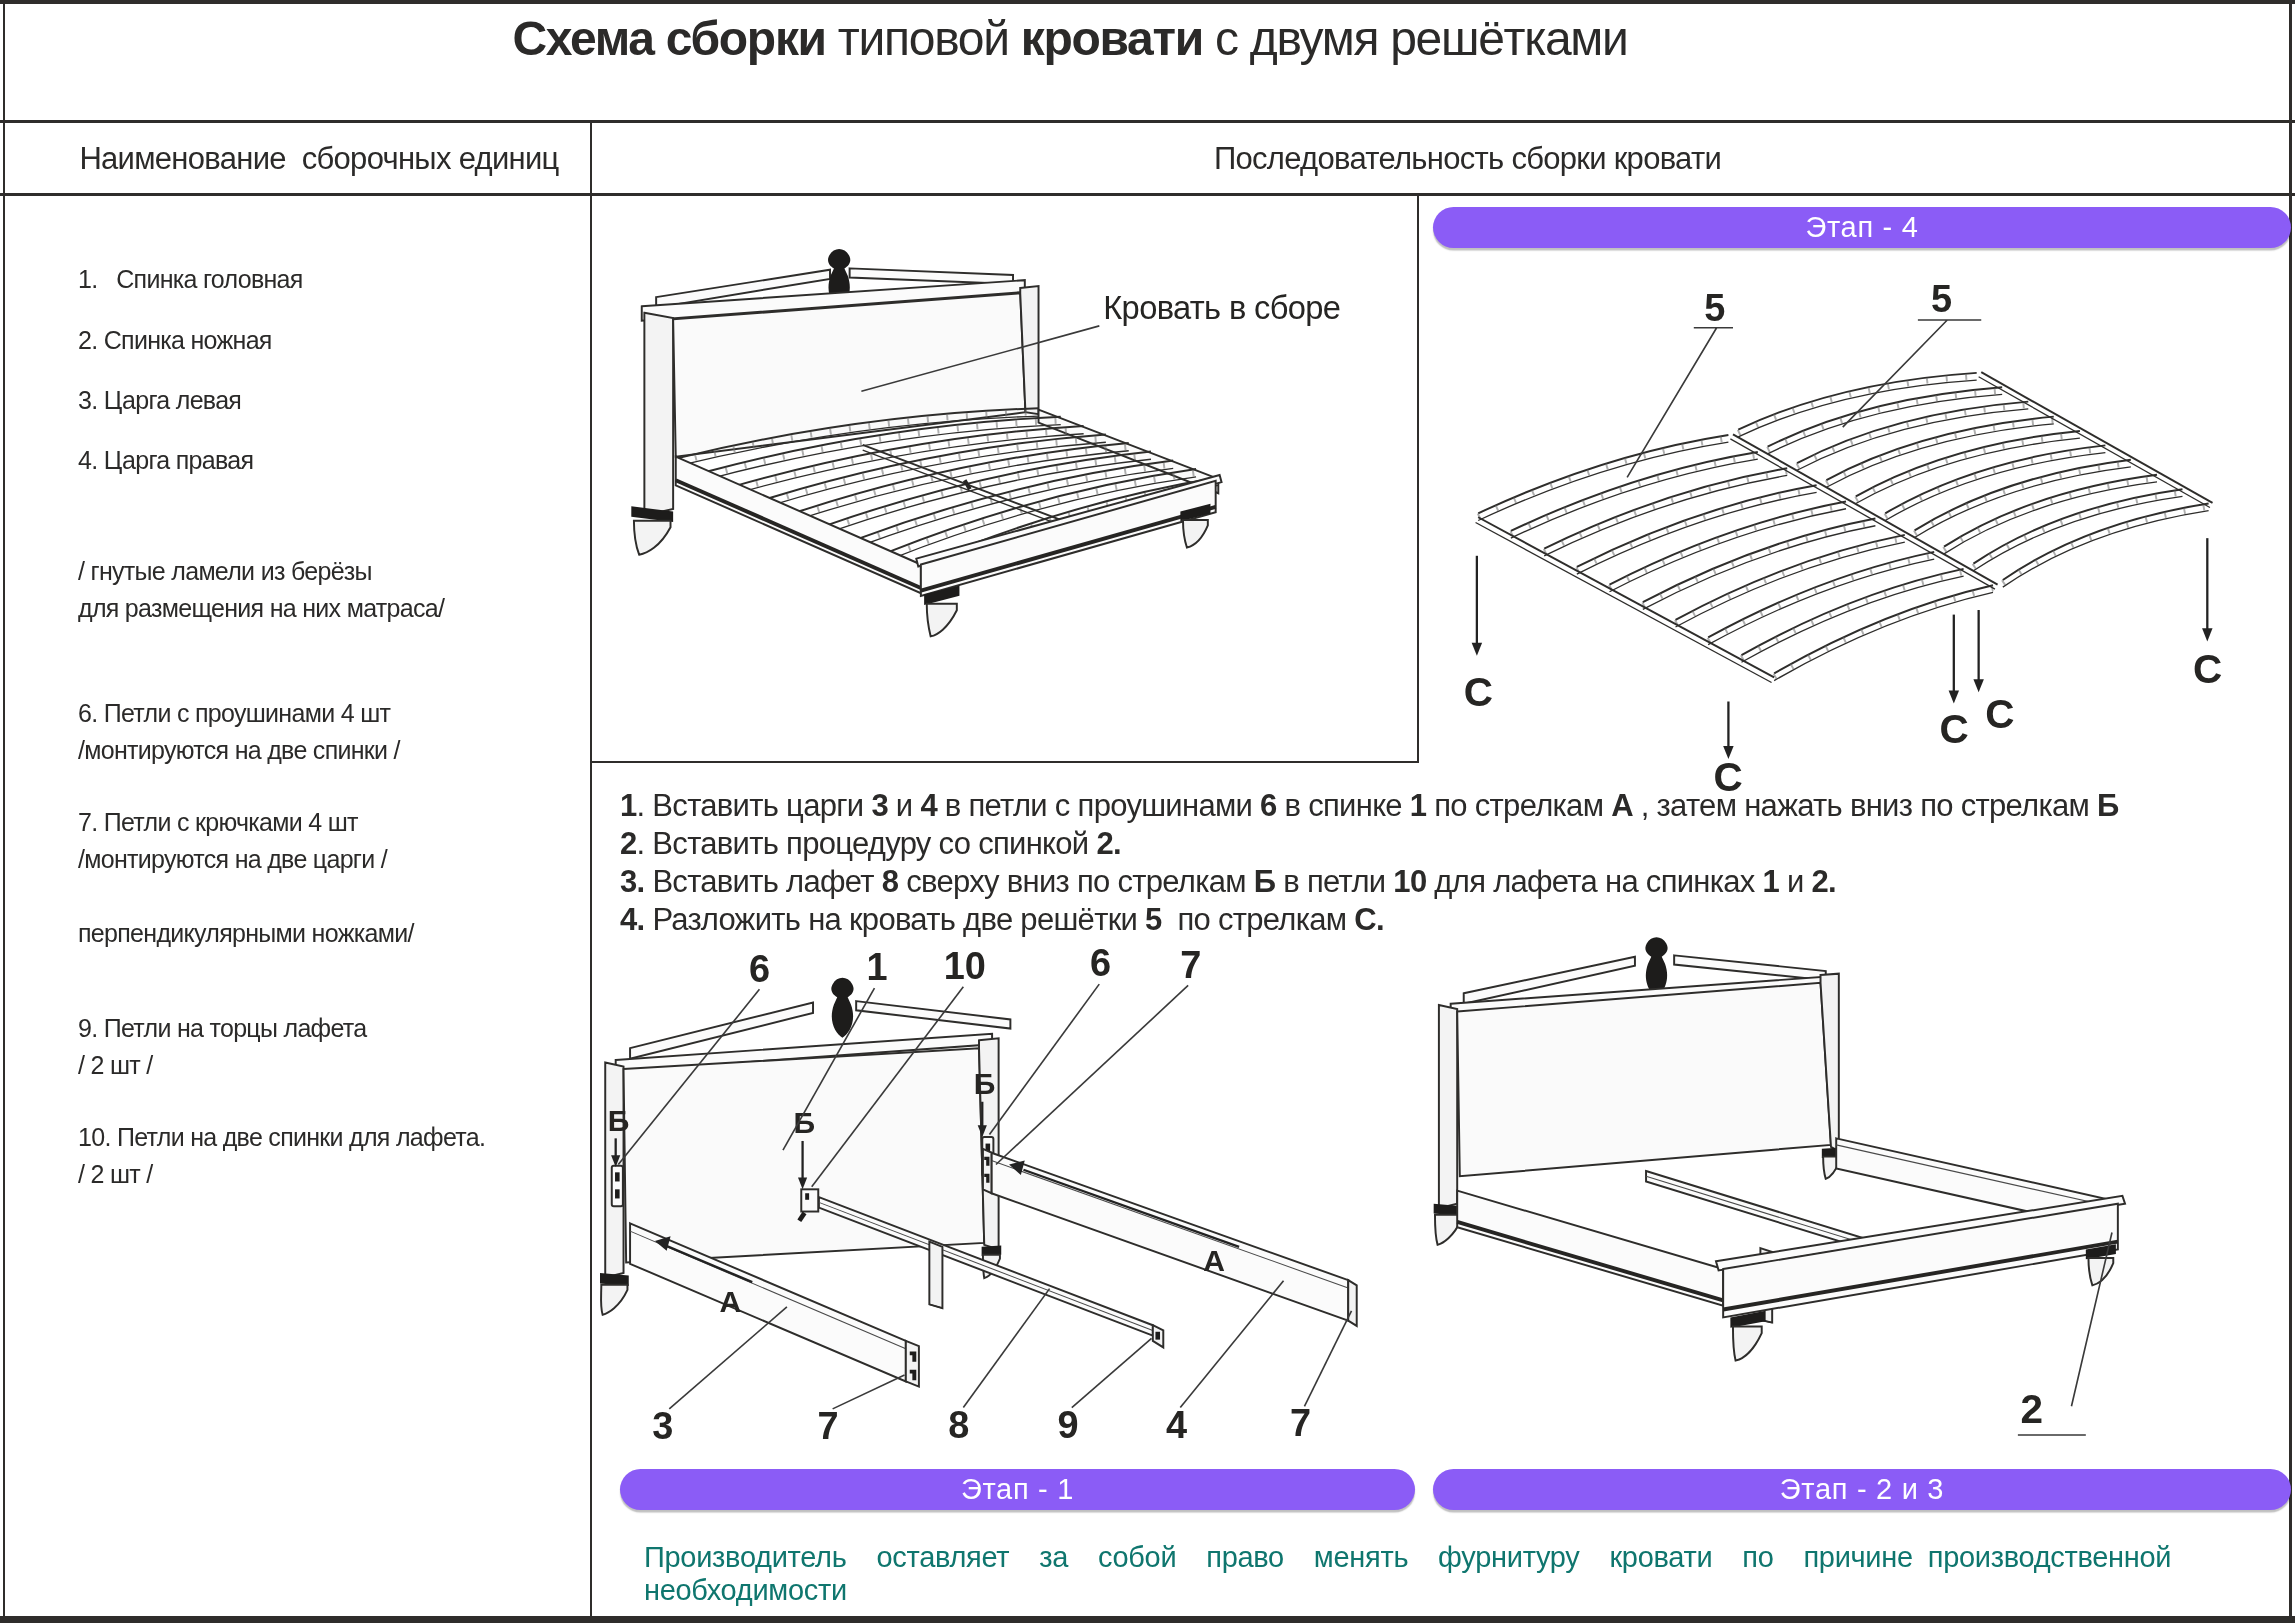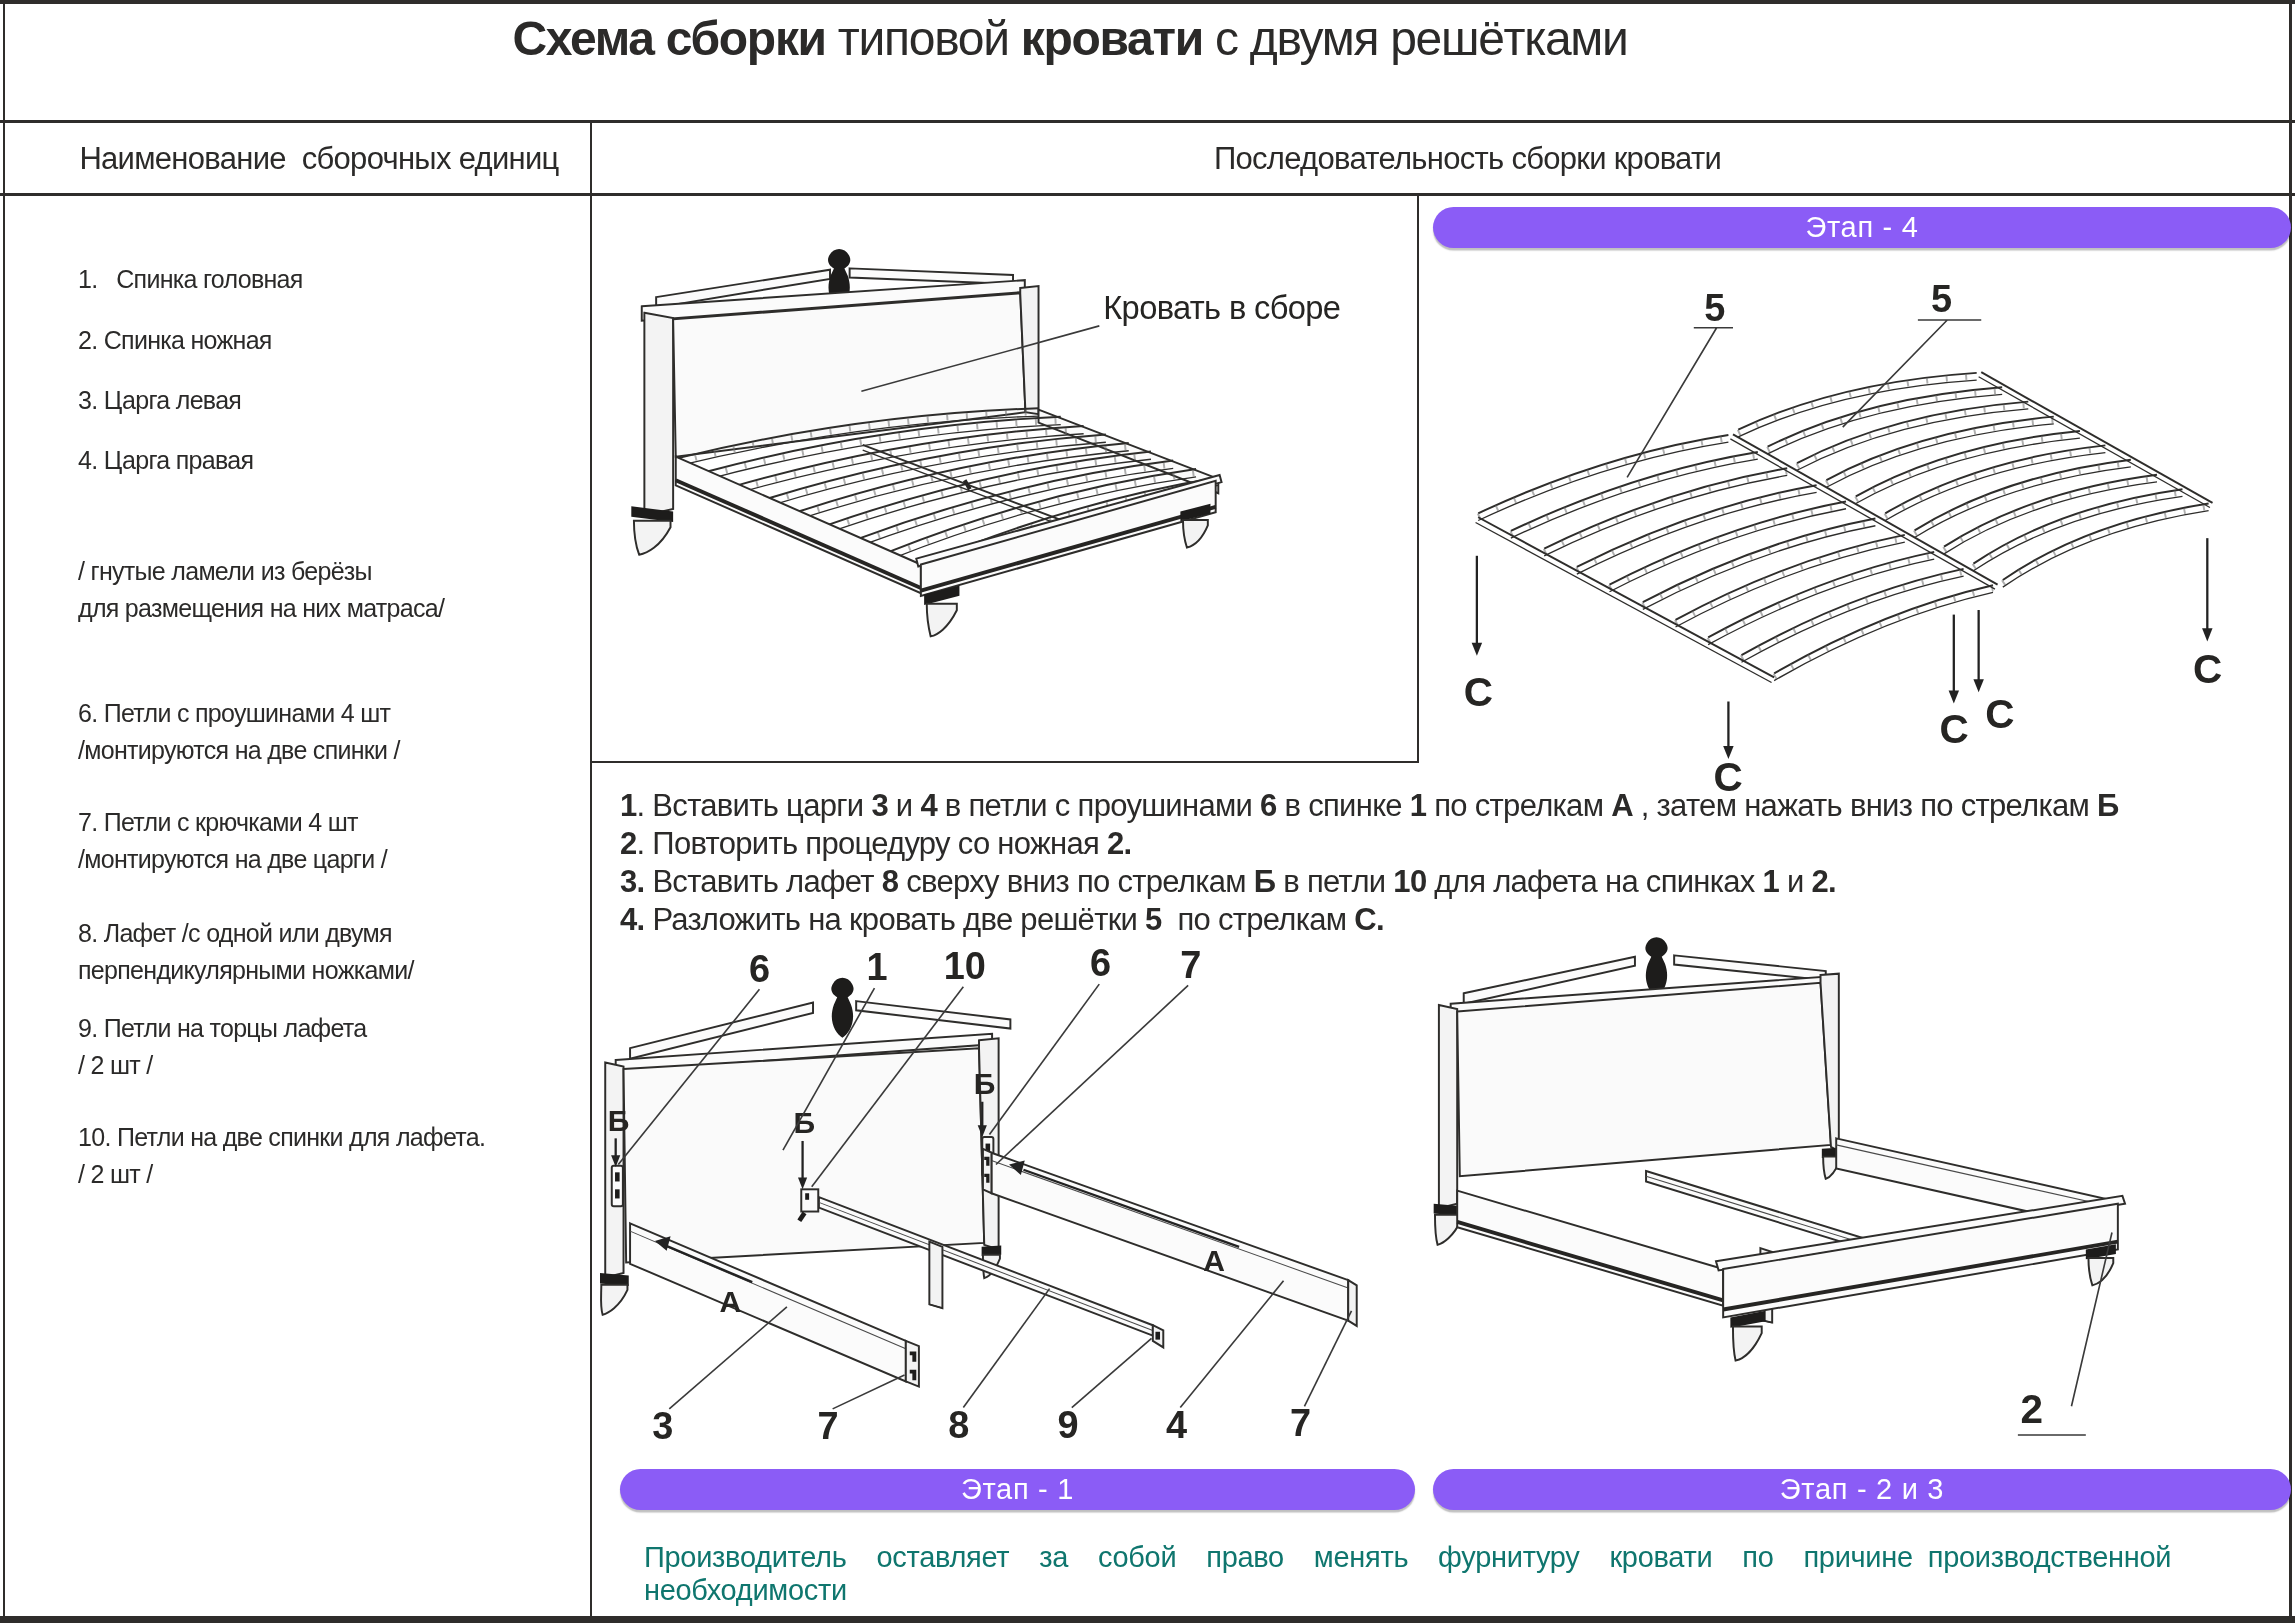--- a/index.html
+++ b/index.html
@@ -79,21 +79,20 @@
     </div>
     <div class="parts-item" style="top:695px;">
       <div class="keepws">6. Петли с проушинами 4 шт</div>
       <div class="keepws">/монтируются на две спинки /</div>
     </div>
     <div class="parts-item" style="top:804px;">
       <div class="keepws">7. Петли с крючками 4 шт</div>
       <div class="keepws">/монтируются на две царги /</div>
     </div>
     <div class="parts-item" style="top:915px;">
-      <div class="keepws">8. Лафет /с одной или двумя</div>
       <div class="keepws">перпендикулярными ножками/</div>
     </div>
     <div class="parts-item" style="top:1010px;">
       <div class="keepws">9. Петли на торцы лафета</div>
       <div class="keepws">/ 2 шт /</div>
     </div>
     <div class="parts-item" style="top:1119px;">
       <div class="keepws">10. Петли на две спинки для лафета.</div>
       <div class="keepws">/ 2 шт /</div>
     </div>
@@ -336,21 +335,21 @@
     </g>
     <g>
       <path class="arrow" d="M1188,438 L1188,578"></path>
         <polygon class="ah" points="1180,576 1196,576 1188,596"></polygon>
       <text class="big" x="1166" y="660">С</text>
     </g>
   </svg>
 
   <div>
     <div class="instr rich" style="top:788px;"><b>1</b><span>. Вставить царги </span><b>3</b><span> и </span><b>4</b><span> в петли с проушинами </span><b>6</b><span> в спинке </span><b>1</b><span> по стрелкам </span><b>А</b><span> , затем нажать вниз по стрелкам </span><b>Б</b></div>
-    <div class="instr rich" style="top:826px;"><b>2</b><span>. Повторить процедуру со ножная </span><b>2.</b></div>
+    <div class="instr rich" style="top:826px;"><b>2</b><span>. Вставить процедуру со спинкой </span><b>2.</b></div>
     <div class="instr rich" style="top:864px;"><b>3.</b><span> Вставить лафет </span><b>8</b><span> сверху вниз по стрелкам </span><b>Б</b><span> в петли </span><b>10</b><span> для лафета на спинках </span><b>1</b><span> и </span><b>2.</b></div>
     <div class="instr rich" style="top:902px;"><b>4.</b><span> Разложить на кровать две решётки </span><b>5</b><span>  по стрелкам </span><b>С.</b></div>
   </div>
 
   <svg style="left:592px;top:941px;" width="825" height="528" viewBox="0 0 1262 808">
 
     <g>
       <polygon class="face" points="58,164 338,94 338,110 58,180"></polygon>
       <polygon class="face" points="404,92 640,120 640,134 404,106"></polygon>
       <path class="dark" d="M368,66 c7,-13 23,-13 30,0 c5,9 0,16 -7,20 l5,11 c9,25 -2,44 -13,51 c-11,-7 -22,-26 -13,-51 l5,-11 c-7,-4 -12,-11 -7,-20 z"></path>

